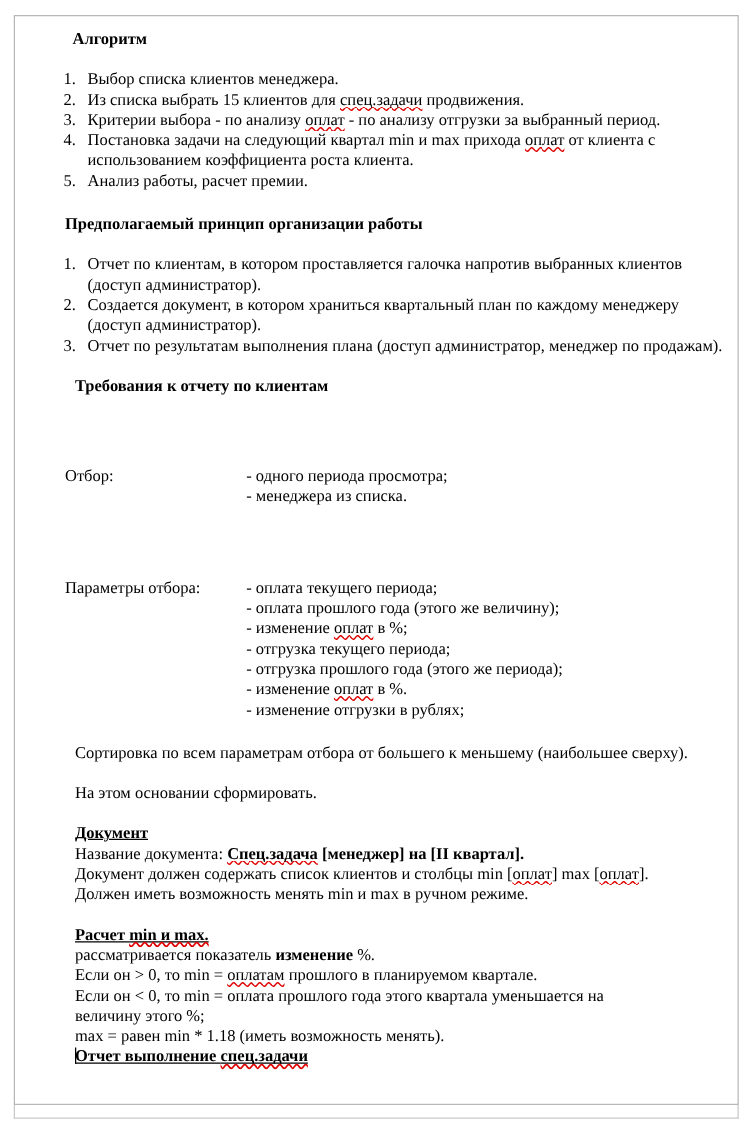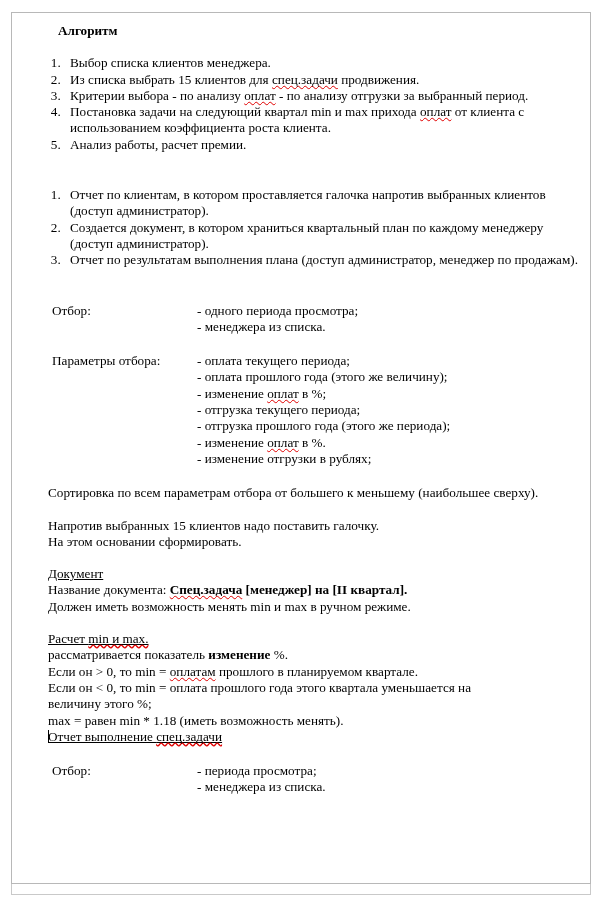--- a/index.html
+++ b/index.html
@@ -51,41 +51,41 @@
     list-style-position: outside;
     list-style-type: decimal;
   }
   ol.numlist > li {
     margin: 0;
     padding: 0 0 0 6px;
     line-height: 16.3px;
   }
 
   .para {
-    margin: 0 0 0 36px;
+    margin: 0 0 0 48px;
     padding-right: 2px;
     line-height: 16.3px;
   }
   .para.wide { margin-right: -6px; }
 
   
   .kv-block {
     position: relative;
     margin-left: 40px;
   }
-  .kv-row { display: flex; line-height: 16.3px; }
+  .kv-row { display: flex; line-height: 16.3px; margin-top: 38px; }
   .kv-label {
     width: 145px;
     flex: 0 0 145px;
     white-space: nowrap;
   }
   .kv-values { flex: 1 1 auto; }
   .kv-values div { line-height: 16.3px; white-space: nowrap; }
 
-  u.plain { text-decoration: underline; text-underline-offset: 1px; }
+  u.plain { text-decoration: underline; text-underline-offset: 1px; font-weight: bold; }
   b.bold  { font-weight: bold; }
 
   
   .sp {
     text-decoration: underline wavy #e00000;
     text-decoration-skip-ink: none;
     text-underline-offset: 1px;
     text-decoration-thickness: 1px;
     text-align: center;
   }
@@ -128,31 +128,33 @@
     <ol class="numlist">
       <li><span>Выбор списка клиентов менеджера.</span></li>
       <li>Из списка выбрать 15 клиентов для <span class="sp">спец.задачи</span> продвижения.</li>
       <li>Критерии выбора - по анализу <span class="sp">оплат</span> - по анализу отгрузки за выбранный период.</li>
       <li>Постановка задачи на следующий квартал min и max прихода <span class="sp">оплат</span> от клиента с использованием коэффициента роста клиента.</li>
       <li><span>Анализ работы, расчет премии.</span></li>
     </ol>
 
     <div class="spacer-l"></div>
 
+    <div class="h-head head-princip">Предполагаемый принцип организации работы</div>
 
     <div class="spacer-m"></div>
 
     <ol class="numlist">
       <li><span>Отчет по клиентам, в котором проставляется галочка напротив выбранных клиентов (доступ администратор).</span></li>
       <li><span>Создается документ, в котором храниться квартальный план по каждому менеджеру (доступ администратор).</span></li>
       <li><span>Отчет по результатам выполнения плана (доступ администратор, менеджер по продажам).</span></li>
     </ol>
 
     <div class="spacer-m"></div>
 
+    <div class="h-head head-trebovania">Требования к отчету по клиентам</div>
 
     <div class="spacer-l"></div>
 
     <div class="kv-block">
       <div class="kv-row">
         <div class="kv-label">Отбор:</div>
         <div class="kv-values">
           <div>- одного периода просмотра;</div>
           <div>- менеджера из списка.</div>
         </div>
@@ -175,29 +177,29 @@
         </div>
       </div>
     </div>
 
     <div class="spacer-l"></div>
 
     <div class="para wide">Сортировка по всем параметрам отбора от большего к меньшему (наибольшее сверху).</div>
 
     <div class="spacer-m"></div>
 
-    <div class="para">Напротив выбранных 15 клиентов надо поставить галочку.</div>
     <div class="para">На этом основании сформировать.</div>
 
     <div class="spacer-m"></div>
 
     <div class="para"><u class="plain">Документ</u></div>
 
     <div class="para"><span>Название документа: </span><b class="bold"><span class="sp">Спец.задача</span> [менеджер] на [II квартал].</b></div>
 
+    <div class="para wide">Документ должен содержать список клиентов и столбцы min [<span class="sp">оплат</span>] max [<span class="sp">оплат</span>].</div>
 
     <div class="para">Должен иметь возможность менять min и max в ручном режиме.</div>
 
     <div class="spacer-m"></div>
 
     <div class="para"><u class="plain">Расчет <span class="sp">min и max.</span></u></div>
 
 
     <div class="para"><span>рассматривается показатель </span><b class="bold">изменение</b><span> %.</span></div>
 

